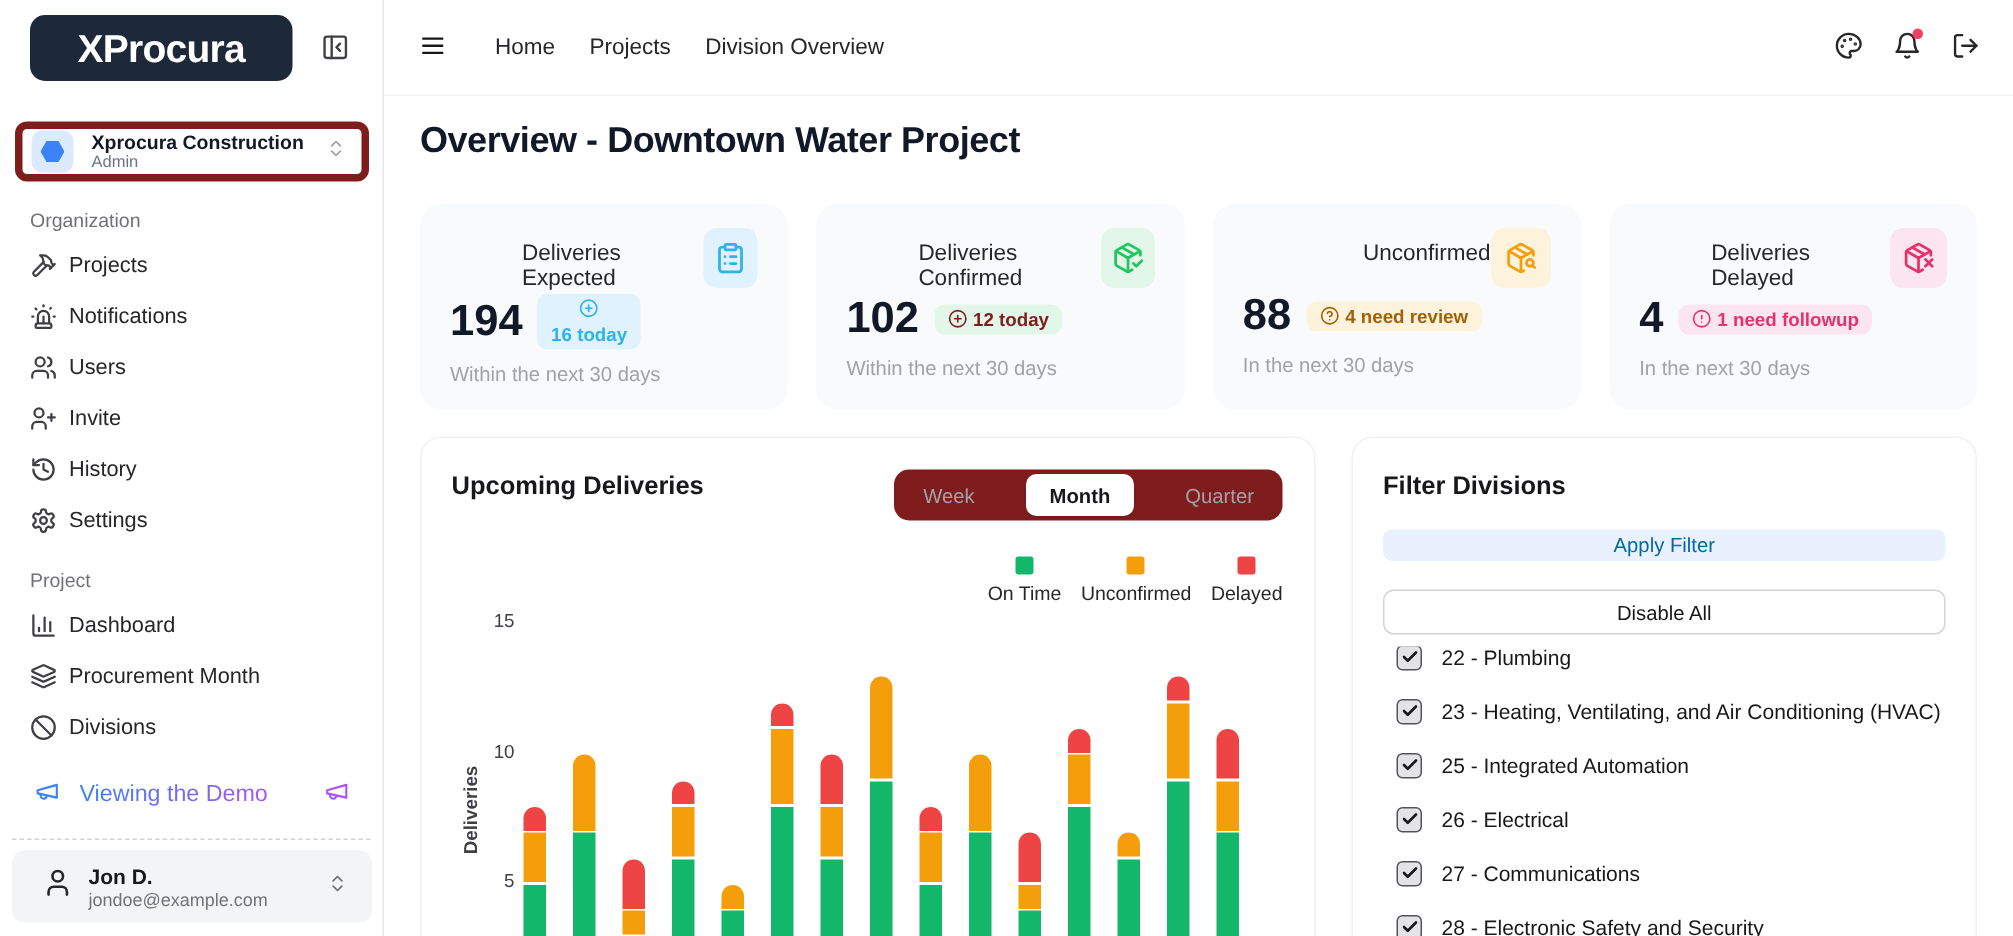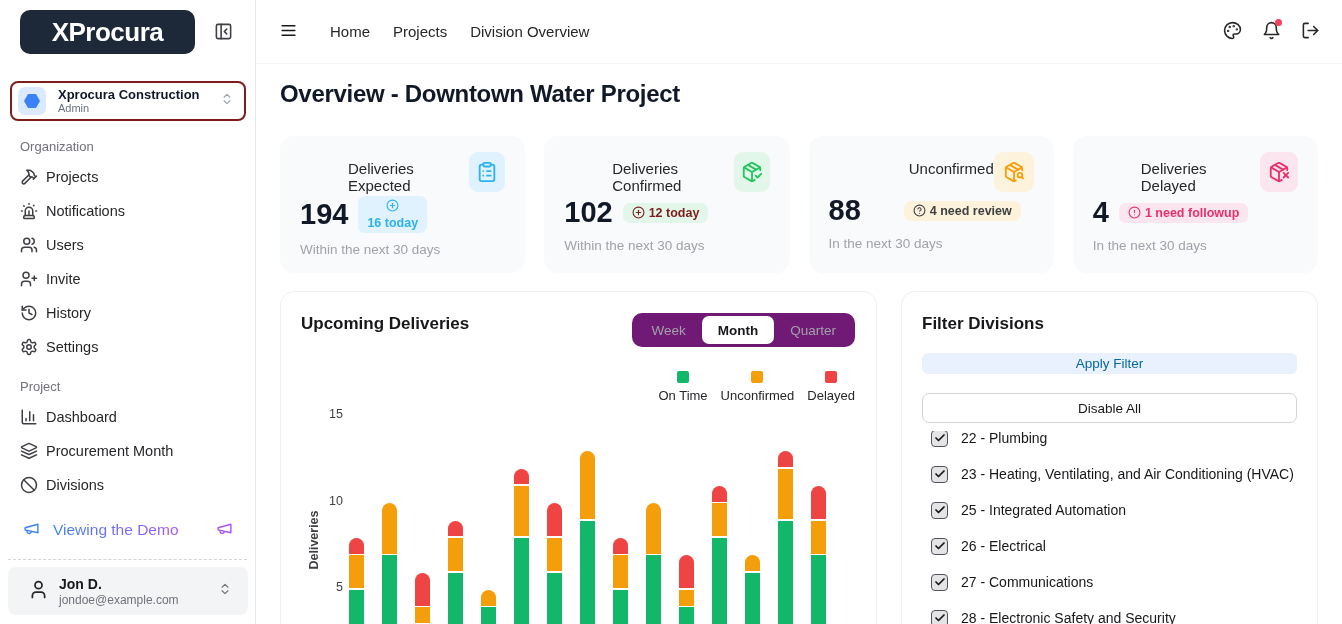--- a/index.html
+++ b/index.html
@@ -5,21 +5,21 @@
   * { margin:0; padding:0; box-sizing:border-box; }
   html,body { width:1342px; height:624px; overflow:hidden; }
   body { font-family:"Liberation Sans", sans-serif; background:#fff; color:#18181b; }
   .app { position:relative; width:1342px; height:624px; overflow:hidden; background:#fff; }
 
   
   .sidebar { position:absolute; left:0; top:0; width:256px; height:624px; background:#fff; border-right:1px solid #e5e7eb; }
   .logo { position:absolute; left:20px; top:10px; width:175px; height:44px; background:#1d2939; border-radius:10px;
           display:flex; align-items:center; justify-content:center; color:#fff; font-weight:800; font-size:26px; letter-spacing:-0.5px; }
   .collapse-btn { position:absolute; left:213px; top:22px; width:20px; height:20px; background:none; border:none; cursor:pointer; color:#3f3f46; }
-  .org-card { position:absolute; left:10px; top:81px; width:236px; height:40px; border:2px solid #7f1d1d; border-radius:8px; background:#fff; display:flex; align-items:center; }
+  .org-card { position:absolute; left:10px; top:81px; width:236px; height:40px; border:5px solid #7f1d1d; border-radius:8px; background:#fff; display:flex; align-items:center; }
   .org-avatar { width:28px; height:28px; margin-left:6px; border-radius:7px; background:#dbeafe; display:flex; align-items:center; justify-content:center; }
   .hexagon { width:16px; height:14px; background:#3b82f6; clip-path:polygon(25% 0%,75% 0%,100% 50%,75% 100%,25% 100%,0% 50%); }
   .org-meta { margin-left:12px; flex:1; }
   .org-name { font-size:13px; font-weight:700; color:#111827; line-height:15px; }
   .org-role { font-size:11px; color:#6b7280; line-height:13px; }
   .org-chevrons { margin-right:10px; color:#9ca3af; }
   .nav { position:absolute; left:0; top:134px; width:100%; }
   .nav-label { height:26px; line-height:26px; padding-left:20px; font-size:13px; color:#71717a; }
   .nav-label.second { margin-top:10px; }
   .nav-item { height:34px; display:flex; align-items:center; padding-left:20px; cursor:pointer; color:#27272a; }
@@ -55,21 +55,21 @@
   .stat-head { display:flex; justify-content:flex-end; align-items:flex-start;margin-left:48px; }
   .stat-title { font-size:15px; font-weight:500; color:#27272a; padding-top:8px; }
   .stat-iconbox { width:40px; height:40px; border-radius:9px; display:flex; align-items:center; justify-content:center; }
   .stat-valrow { display:flex; align-items:center; gap:10px; margin-top:2px; }
   .stat-value { font-size:29px; font-weight:800; color:#111827; }
   .stat-badge { display:inline-flex; align-items:center; gap:4px; font-size:12.5px; font-weight:600; padding:3px 9px; border-radius:7px; }
   .stat-sub { margin-top:9px; font-size:13.5px; color:#a1a1aa; }
 
   .chart-card { position:absolute; left:24px; top:291px; width:597px; height:400px; background:#fff; border:1px solid #f0f0f2; border-radius:14px; }
   .card-title { position:absolute; left:20px; top:22px; font-size:17px; font-weight:700; color:#18181b; }
-  .segmented { position:absolute; right:21px; top:21px; height:34px; background:#701a75; border-radius:10px; padding:3px; display:flex; align-items:center; }
+  .segmented { position:absolute; right:21px; top:21px; height:34px; background:#7f1d1d; border-radius:10px; padding:3px; display:flex; align-items:center;gap:18px; }
   .seg-btn { height:28px; border:none; background:none; border-radius:7px; padding:0 16px; font-size:13.5px; color:#a1a1aa; cursor:pointer; font-family:inherit; }
   .seg-btn.active { background:#fff; color:#18181b; font-weight:600; box-shadow:0 1px 2px rgba(0,0,0,0.08); }
   .legend { position:absolute; right:21px; top:79px; display:flex; gap:13px; align-items:center; }
   .legend-item { display:flex; align-items:center; gap:5px; font-size:13px; color:#27272a;flex-direction:column; }
   .legend-swatch { width:12px; height:12px; border-radius:2px; }
   .y-axis-label { position:absolute; left:4px; top:240px; width:60px; height:16px; text-align:center; transform:rotate(-90deg); font-size:12.5px; font-weight:700; color:#3f3f46; white-space:nowrap; }
   .ytick { position:absolute; left:30px; width:32px; text-align:right; font-size:12.5px; color:#3f3f46; }
   .plot { position:absolute; left:68px; top:105px; width:510px; height:278px; }
   .bar { position:absolute; bottom:0; width:15px; height:278px; }
   .bar-seg { position:absolute; left:0; width:15px; }
@@ -367,21 +367,21 @@
                   <path d="M3.29 7 12 12l8.71-5"></path>
                   <path d="M12 22V12"></path>
                   <circle cx="18.5" cy="15.5" r="2.5"></circle>
                   <path d="M20.27 17.27 22 19"></path>
                 </svg>
               </span>
             </div>
           </div>
           <div class="stat-valrow">
             <div class="stat-value">88</div>
-            <span class="stat-badge" style="background: rgb(253, 243, 221); color: #404040; margin-left: 33px;">
+            <span class="stat-badge" style="background: rgb(253, 243, 221); color: #a16207;">
               <span class="icon">
                 <svg viewBox="0 0 24 24" width="13" height="13" fill="none" stroke="currentColor" stroke-width="2" stroke-linecap="round" stroke-linejoin="round">
                   <circle cx="12" cy="12" r="10"></circle>
                   <path d="M9.09 9a3 3 0 0 1 5.83 1c0 2-3 3-3 3"></path>
                   <path d="M12 17h.01"></path>
                 </svg>
               </span>
               <span>4 need review</span>
             </span>
           </div>

